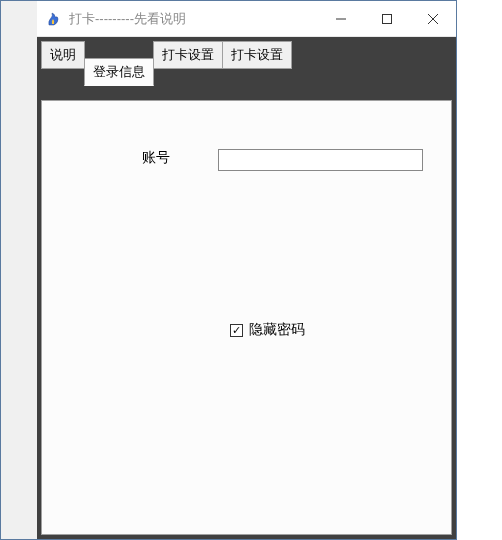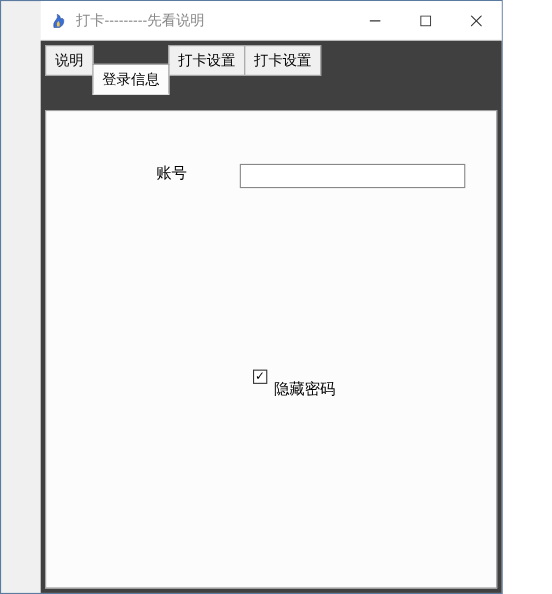--- a/index.html
+++ b/index.html
@@ -145,21 +145,20 @@
       display: flex;
       align-items: center;
       justify-content: center;
       font-size: 11px;
       line-height: 1;
       color: #000;
     }
     .checkbox-label {
       font-size: 14px;
       color: #000;
-      margin-top: 24px;
     }
     .watermark {
       position: absolute;
       bottom: 6px;
       right: 12px;
       color: rgba(120,120,120,0.65);
       font-size: 13px;
       pointer-events: none;
     }
   </style>

